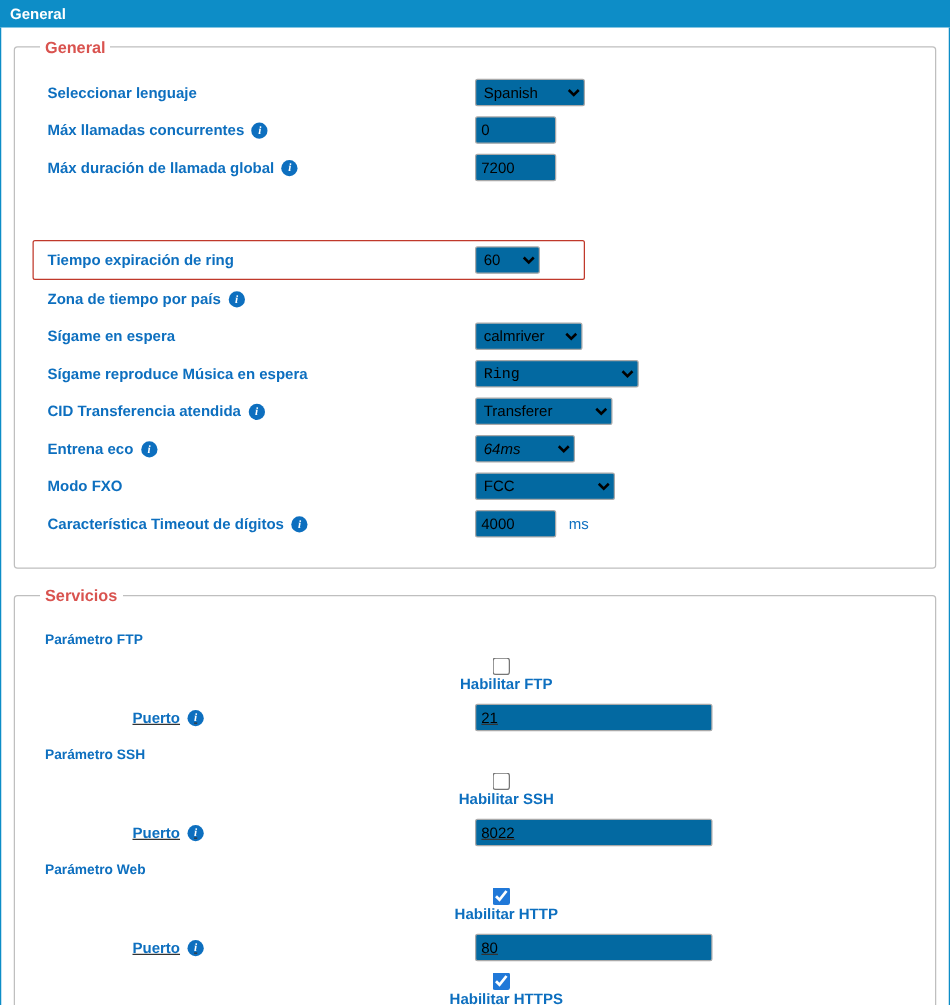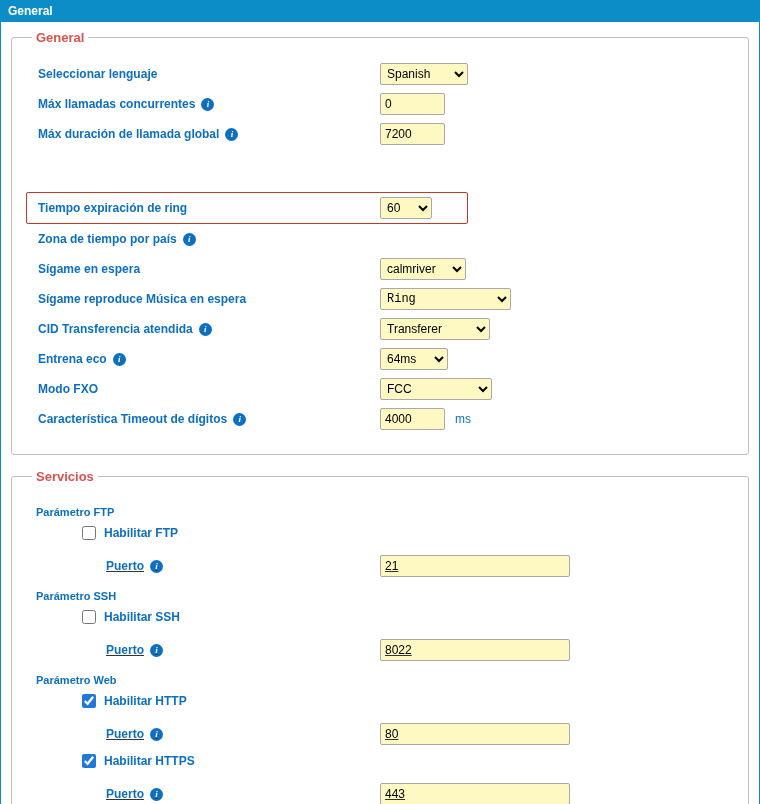--- a/index.html
+++ b/index.html
@@ -71,21 +71,21 @@
     margin-left: 6px;
     font-family: Georgia, serif;
     font-style: italic;
   }
   select, input[type="text"] {
     font-family: inherit;
     font-size: 12px;
     padding: 3px 4px;
     border: 1px solid #a9a9a9;
     border-radius: 2px;
-    background: #fef9c3;
+    background: #0369a1;
   }
   select {
     padding: 2px 2px;
   }
   .highlight-row {
     border: 1px solid #c0392b;
     border-radius: 2px;
     padding-left: 5px;
     margin-left: -6px;
     padding-right: 4px;
@@ -93,22 +93,24 @@
     margin-top: 43px;
   }
   .section-heading {
     color: #0d6fbf;
     font-weight: bold;
     font-size: 11px;
     padding: 8px 0 4px 4px;
   }
   .checkbox-row {
     display: flex;
+    align-items: center;
     padding: 4px 0 4px 50px;
     min-height: 28px;
+    flex-direction: column;
   }
   .checkbox-row input[type="checkbox"] {
     width: 14px;
     height: 14px;
     margin: 0 8px 0 0;
     accent-color: #2078d8;
   }
   .checkbox-label {
     color: #0d6fbf;
     font-weight: bold;
@@ -232,21 +234,21 @@
         </select>
       </div>
     </div>
 
     <div class="form-row">
       <div class="label-col">
         <span>Entrena eco</span>
         <span class="info-icon">i</span>
       </div>
       <div class="control-col">
-        <select style="width:68px;">
+        <select style="width:80px;font-style:italic;">
           <option>64ms</option>
         </select>
       </div>
     </div>
 
     <div class="form-row">
       <div class="label-col">
         <span>Modo FXO</span>
       </div>
       <div class="control-col">

